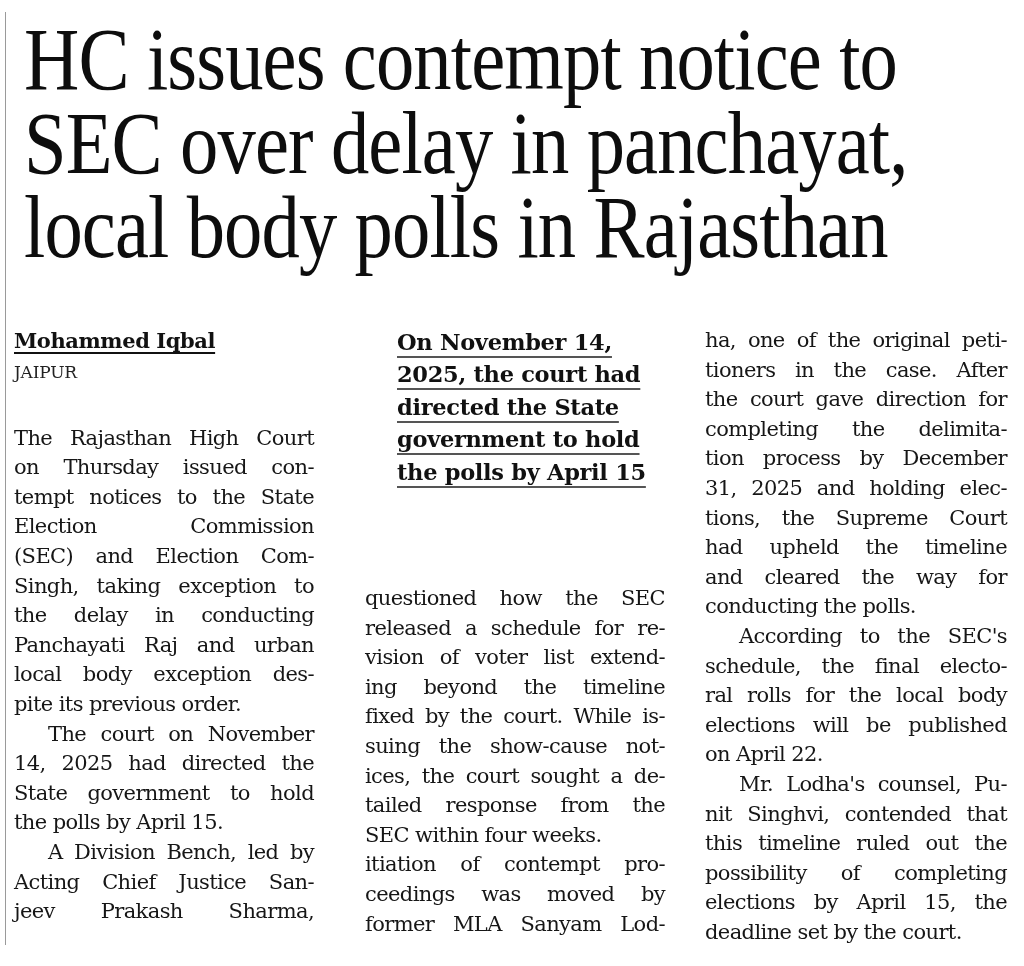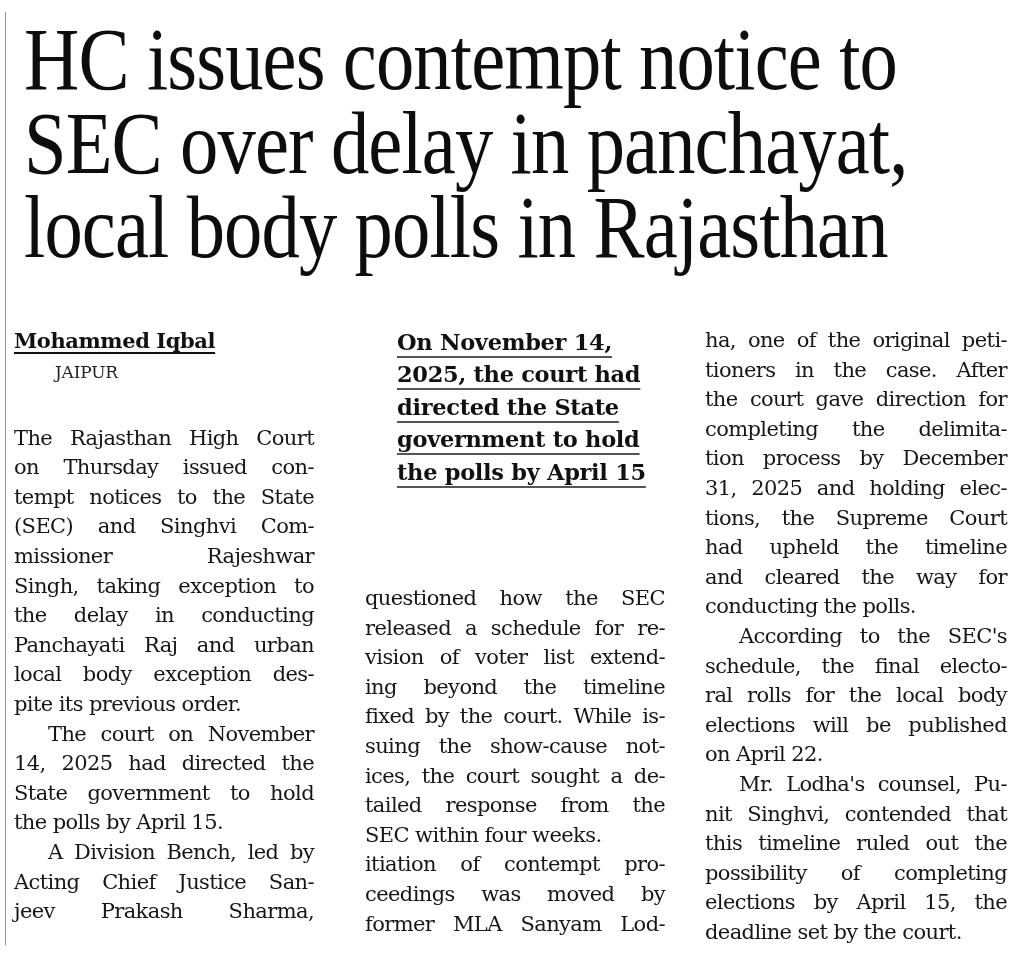--- a/index.html
+++ b/index.html
@@ -81,21 +81,20 @@
     line-height: 30px;
     color: #111;
   }
   .dateline {
     font-size: 17px;
     letter-spacing: -0.2px;
     display: block;
     height: 30px;
     line-height: 30px;
     color: #222;
-    margin-left: 41px;
   }
   .spacer { display: block; height: 37px; }
   .pullquote {
     display: block;
     font-weight: bold;
     font-size: 22.5px;
     line-height: 32.4px;
     letter-spacing: -0.3px;
     color: #111;
   }
@@ -122,22 +121,22 @@
   <span class="hl-line">local body polls in Rajasthan</span>
 </h1>
 
 <div class="col col-1">
   <span class="byline">Mohammed Iqbal</span>
   <span class="dateline">JAIPUR</span>
   <span class="spacer"></span>
   <span class="line">The Rajasthan High Court</span>
   <span class="line">on Thursday issued con-</span>
   <span class="line">tempt notices to the State</span>
-  <span class="line">(SEC) and Singhvi Com-</span>
-  <span class="line">missioner Rajeshwar</span>
+  <span class="line">Election Commission</span>
+  <span class="line">(SEC) and Election Com-</span>
   <span class="line">Singh, taking exception to</span>
   <span class="line">the delay in conducting</span>
   <span class="line">Panchayati Raj and urban</span>
   <span class="line">local body exception des-</span>
   <span class="line last">pite its previous order.</span>
   <span class="line indent">The court on November</span>
   <span class="line">14, 2025 had directed the</span>
   <span class="line">State government to hold</span>
   <span class="line last">the polls by April 15.</span>
   <span class="line indent">A Division Bench, led by</span>

